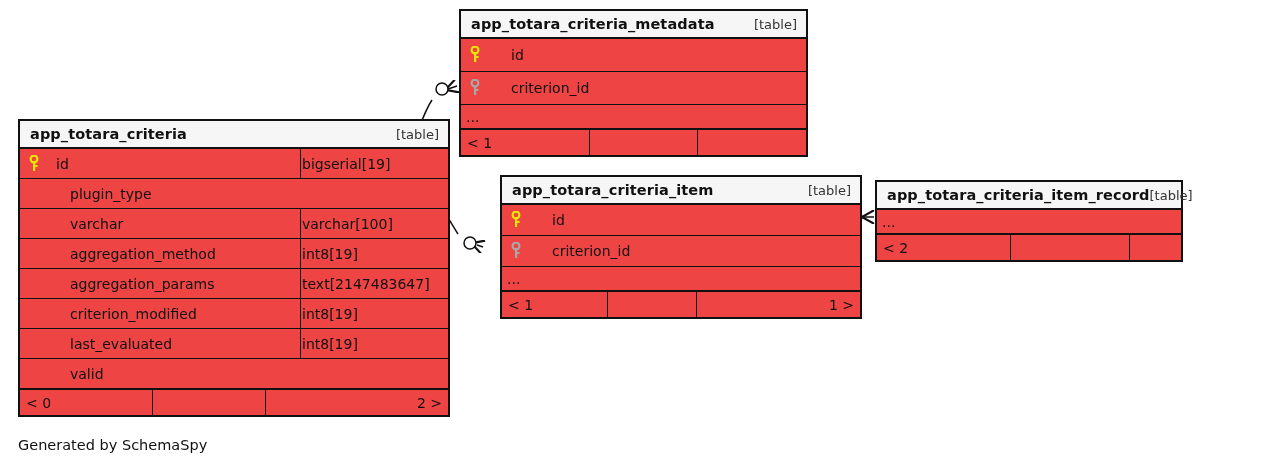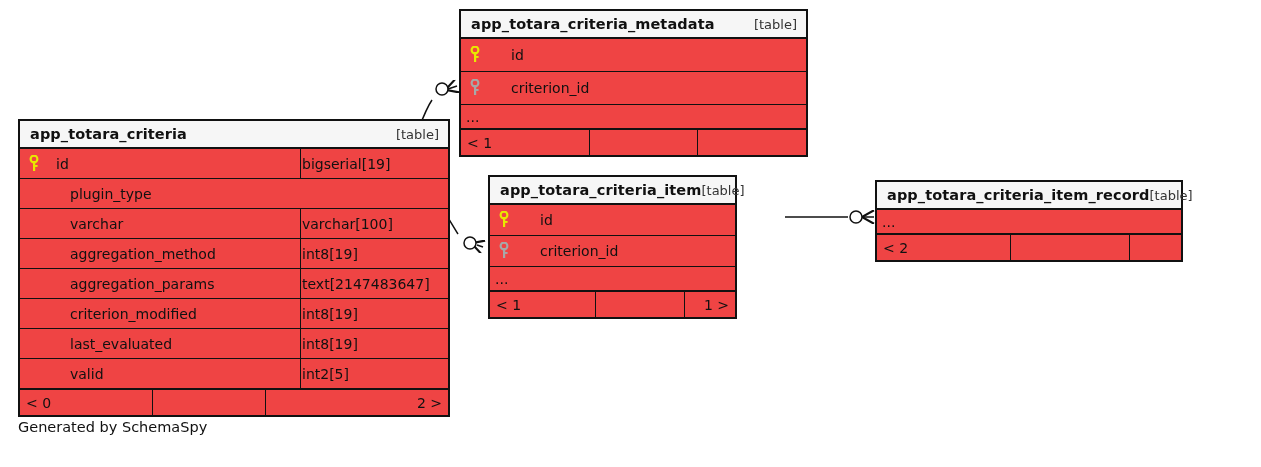--- a/index.html
+++ b/index.html
@@ -136,30 +136,30 @@
     top: 0;
     width: 1261px;
     height: 467px;
     z-index: 1;
     pointer-events: none;
   }
 
   .caption {
     position: absolute;
     left: 18px;
-    top: 419px;
+    top: 437px;
     font-size: 14.5px;
     color: #111111;
     white-space: nowrap;
   }
 
   
   #tbl-criteria   { left: 18px;  top: 119px; width: 432px; }
   #tbl-metadata   { left: 459px; top: 9px;   width: 349px; }
-  #tbl-item       { left: 488px; top: 175px; width: 249px; }
+  #tbl-item       { left: 500px; top: 175px; width: 362px; }
   #tbl-record     { left: 875px; top: 180px; width: 308px; }
 
   #tbl-criteria .col-type { width: 148px; flex: 0 0 148px; }
 </style>
 </head>
 <body>
 
 <div class="canvas">
 
   <svg class="links" viewBox="0 0 1261 467" width="1261" height="467">
@@ -237,21 +237,20 @@
 
     <div class="row col-row indent">
       <span class="col-key"></span>
       <span class="col-name">last_evaluated</span>
       <span class="col-type">int8[19]</span>
     </div>
 
     <div class="row col-row indent">
       <span class="col-key"></span>
       <span class="col-name">valid</span>
-      <span class="col-type">int2[5]</span>
     </div>
 
     <div class="row foot-row">
       <span class="foot-cell left" style="width:132px">&lt; 0</span>
       <span class="foot-cell" style="width:113px"></span>
       <span class="foot-cell right" style="flex:1 1 auto">2 &gt;</span>
     </div>
   </div>
 
   <div class="er-table" id="tbl-metadata">

